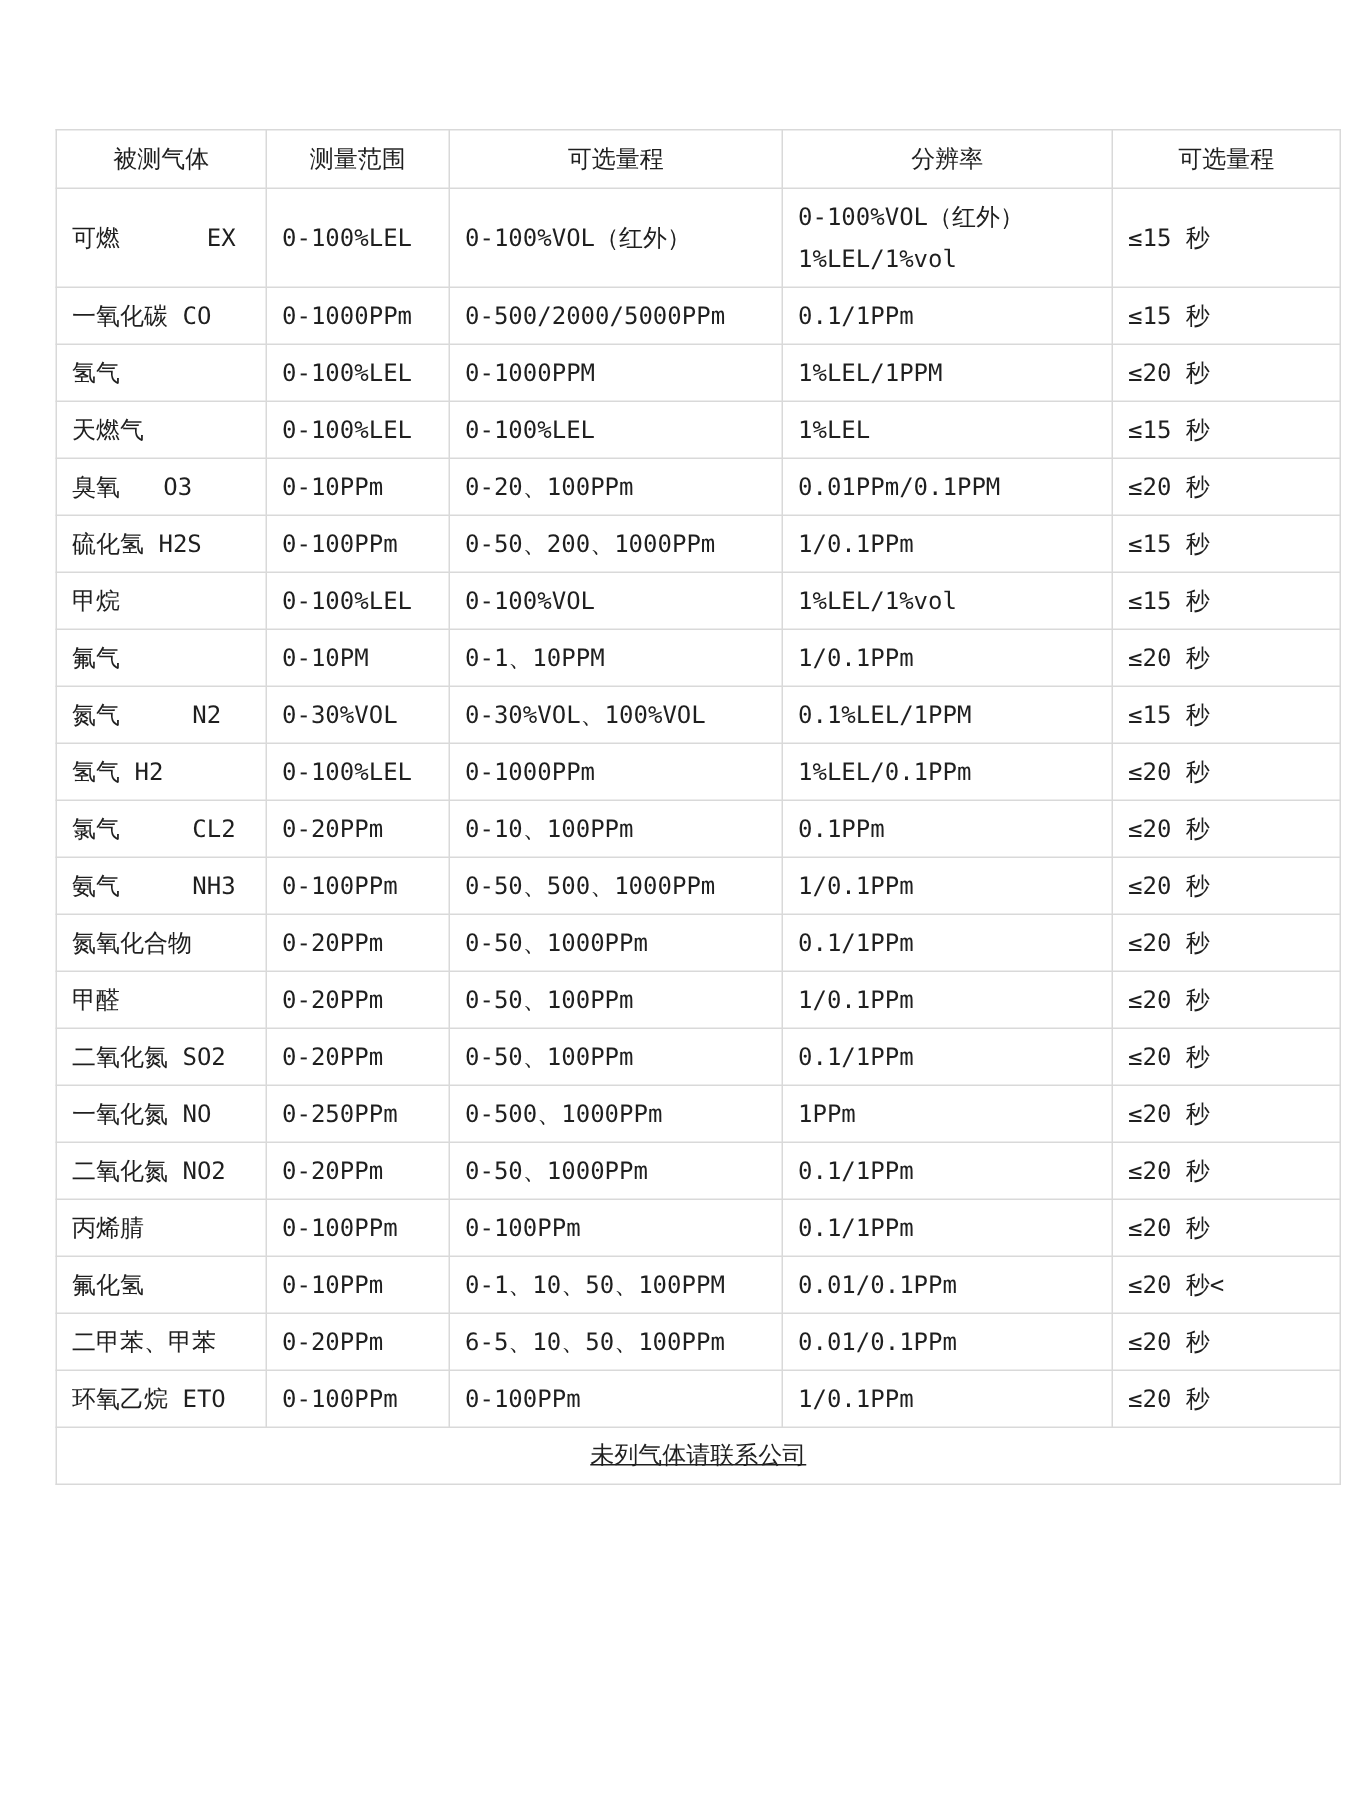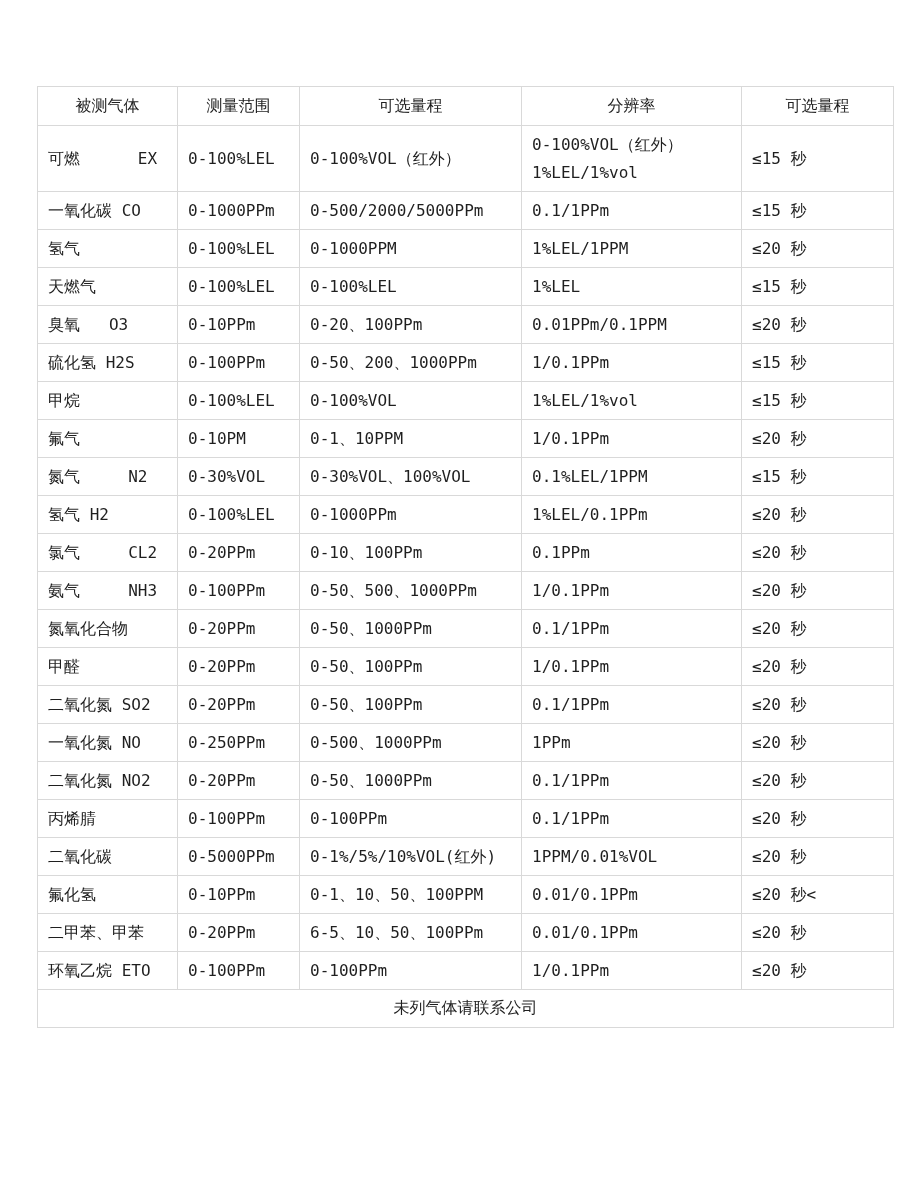--- a/index.html
+++ b/index.html
@@ -39,20 +39,21 @@
   .gas-table tbody td {
     text-align: left;
     padding-left: 10px;
     padding-right: 4px;
     line-height: 1.75;
   }
   .gas-table tfoot tr { height: 38px; }
   .gas-table tfoot td {
     text-align: center;
     font-size: 16px;
+    text-decoration: underline;
   }
 </style>
 </head>
 <body>
 
 <table class="gas-table">
   <colgroup>
     <col style="width:140px">
     <col style="width:122px">
     <col style="width:222px">
@@ -190,27 +191,20 @@
         <td>≤20 秒</td>
       </tr>
       <tr>
         <td>丙烯腈</td>
         <td>0-100PPm</td>
         <td>0-100PPm</td>
         <td>0.1/1PPm</td>
         <td>≤20 秒</td>
       </tr>
       <tr>
-        <td>二氧化碳</td>
-        <td>0-5000PPm</td>
-        <td>0-1%/5%/10%VOL(红外)</td>
-        <td>1PPM/0.01%VOL</td>
-        <td>≤20 秒</td>
-      </tr>
-      <tr>
         <td>氟化氢</td>
         <td>0-10PPm</td>
         <td>0-1、10、50、100PPM</td>
         <td>0.01/0.1PPm</td>
         <td>≤20 秒&lt;</td>
       </tr>
       <tr>
         <td>二甲苯、甲苯</td>
         <td>0-20PPm</td>
         <td>6-5、10、50、100PPm</td>

